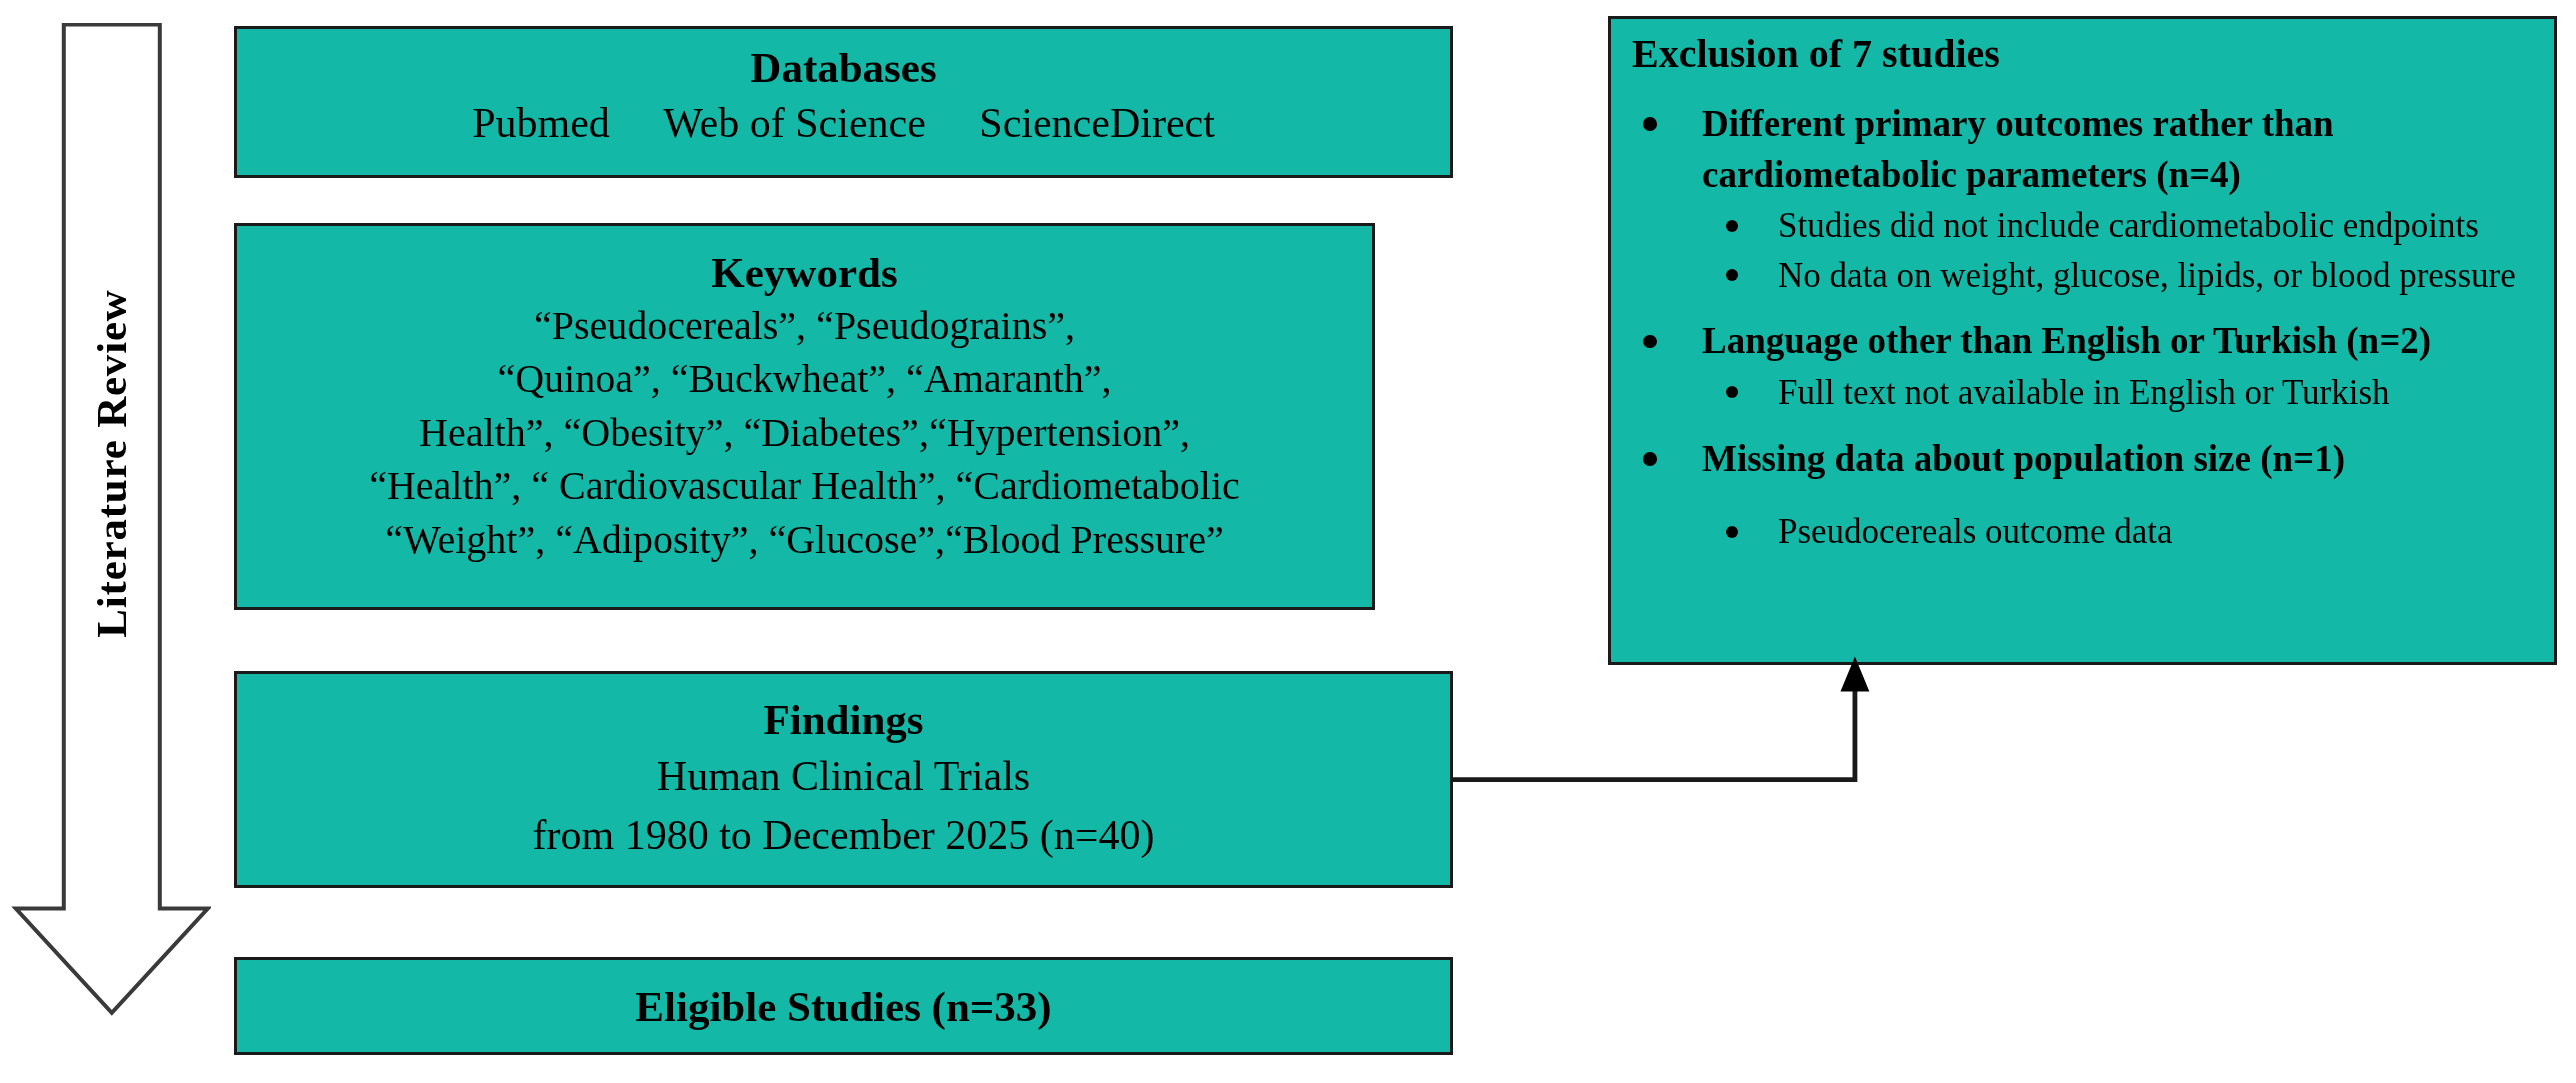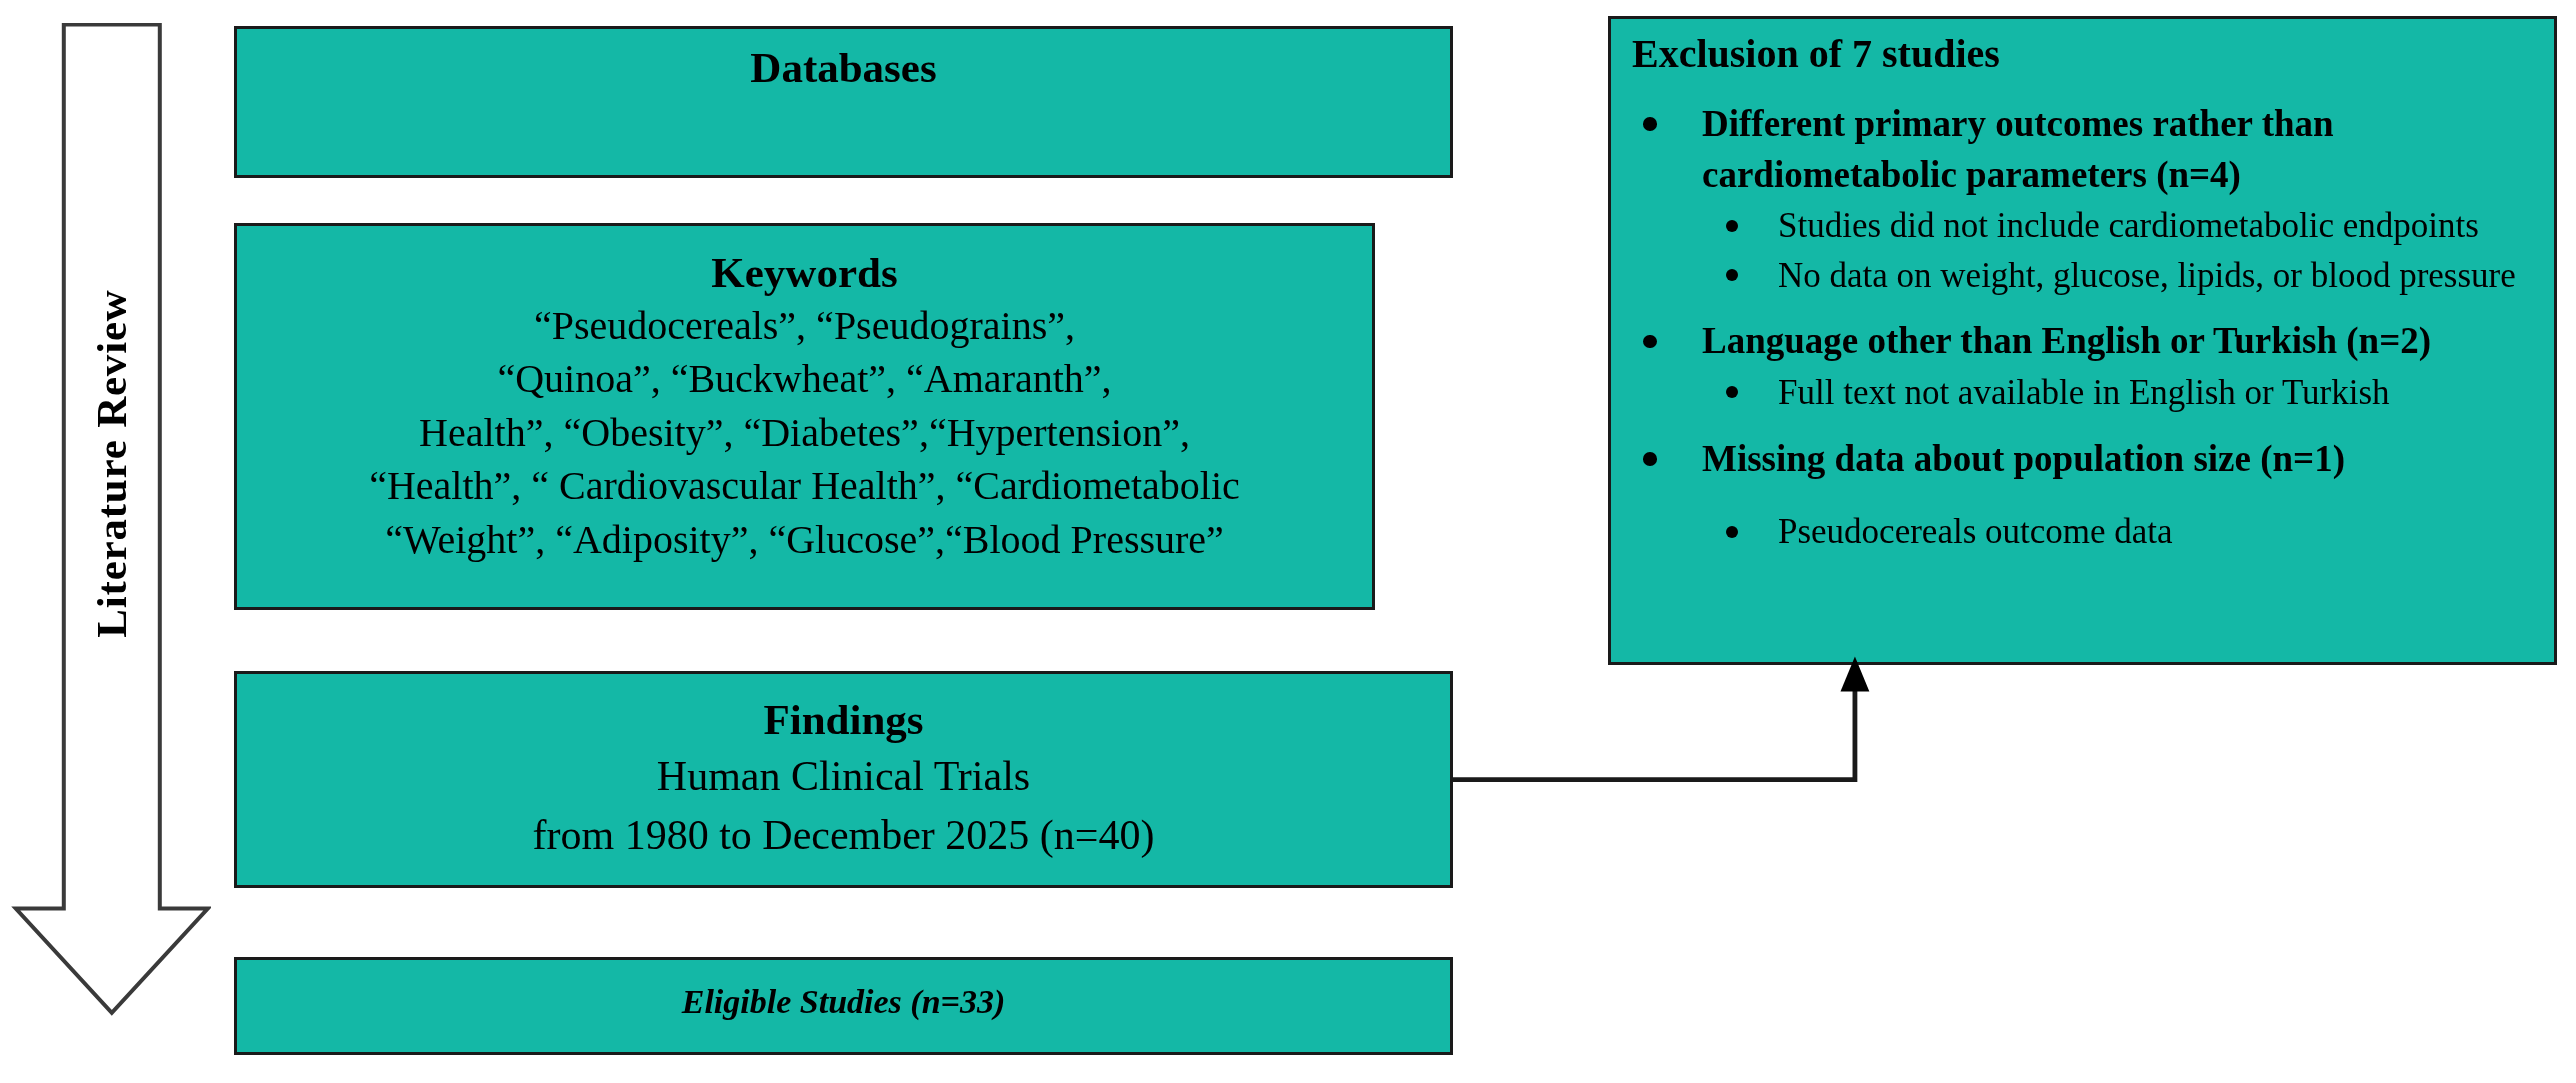--- a/index.html
+++ b/index.html
@@ -61,21 +61,21 @@
 
   
   #findings-box { left: 234px; top: 671px; width: 1219px; height: 217px; }
   #findings-box .box-inner { top: 19px; }
   #findings-box .box-title { font-size: 43px; line-height: 1.25; }
   #findings-box .box-line { font-size: 42px; line-height: 1.42; }
 
   
   #eligible-box { left: 234px; top: 957px; width: 1219px; height: 98px; }
   #eligible-box .box-inner { top: 22.5px; }
-  #eligible-box .box-title { font-size: 34px; line-height: 1.1; font-style: italic; }
+  #eligible-box .box-title { font-size: 43px; line-height: 1.1; }
 
   
   #exclusion-box {
     left: 1608px; top: 16px; width: 949px; height: 649px;
     text-align: left;
   }
   #exclusion-box .excl-title {
     position: absolute;
     left: 21px; top: 11.2px;
     font-size: 40px;
@@ -164,20 +164,25 @@
       <polygon points="66,2 186,2 186,1104 246,1104 126,1234 6,1104 66,1104" fill="#ffffff" stroke="#3a3a3a" stroke-width="5" stroke-linejoin="miter"></polygon>
     </svg>
   </div>
   <div id="literature-arrow-label">
     <span>Literature Review</span>
   </div>
 
   <div class="box" id="databases-box">
     <div class="box-inner">
       <span class="box-title">Databases</span>
+      <span class="db-row">
+        <span class="db-item">Pubmed</span>
+        <span class="db-item">Web of Science</span>
+        <span class="db-item">ScienceDirect</span>
+      </span>
     </div>
   </div>
 
   <div class="box" id="keywords-box">
     <div class="box-inner">
       <span class="box-title">Keywords</span>
       <span class="box-line">“Pseudocereals”, “Pseudograins”,</span>
       <span class="box-line">“Quinoa”, “Buckwheat”, “Amaranth”,</span>
       <span class="box-line">Health”, “Obesity”, “Diabetes”,“Hypertension”,</span>
       <span class="box-line">“Health”, “ Cardiovascular Health”, “Cardiometabolic</span>

